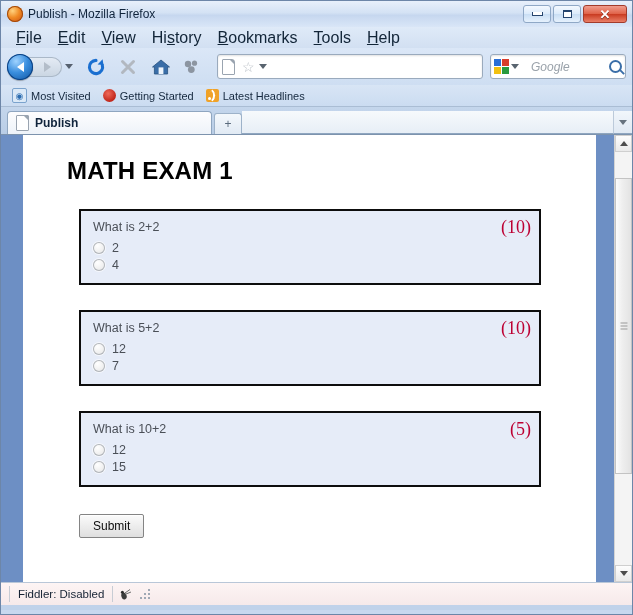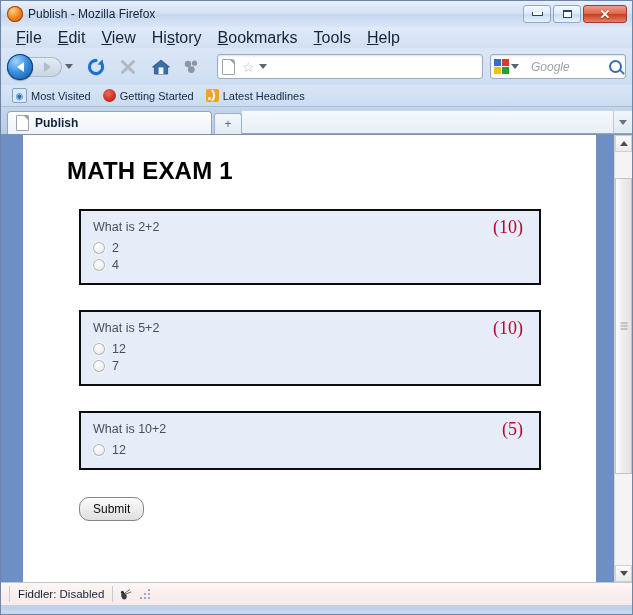--- a/index.html
+++ b/index.html
@@ -283,21 +283,21 @@
     color: #000000;
     margin: 0 0 24px 44px;
     letter-spacing: 0.2px;
   }
   .qlist { margin: 0 0 0 56px; }
   .qbox {
     width: 462px;
     box-sizing: border-box;
     border: 2px solid #0d0d0d;
     background: #e6ecf8;
-    padding: 9px 16px 10px 12px;
+    padding: 9px 8px 10px 12px;
     margin-bottom: 25px;
     position: relative;
   }
   .qhead { display: flex; align-items: flex-start; justify-content: space-between; }
   .qtext { font-size: 12.5px; color: #4a4f57; line-height: 1.25; }
   .qpts {
     font-family: "Liberation Serif", serif;
     font-size: 18px;
     color: #bd0033;
     line-height: 1;
@@ -312,21 +312,21 @@
   }
   .opt-label { font-size: 12.5px; color: #4a4f57; }
   .submit-wrap { margin: 0 0 0 56px; padding-top: 2px; }
   .submit-btn {
     font-family: "Liberation Sans", sans-serif;
     font-size: 12px;
     color: #0c0c0c;
     padding: 4px 13px;
     background: linear-gradient(to bottom, #fbfbfb 0%, #ededed 50%, #dfdfdf 100%);
     border: 1px solid #848484;
-    border-radius: 10px;
+    border-radius: 2px;
     box-shadow: inset 0 1px 0 #ffffff;
   }
 
   
   .vscroll {
     width: 17px;
     background: #f1f1f1;
     border-left: 1px solid #d4d4d4;
     display: flex;
     flex-direction: column;
@@ -544,20 +544,24 @@
           <div class="qbox">
             <div class="qhead">
               <span class="qtext">What is 10+2</span>
               <span class="qpts">(5)</span>
             </div>
             <div class="opts">
               <label class="opt">
                 <span class="radio"></span>
                 <span class="opt-label">12</span>
               </label>
+              <label class="opt">
+                <span class="radio"></span>
+                <span class="opt-label">15</span>
+              </label>
             </div>
           </div>
 
         </div>
 
         <div class="submit-wrap">
           <button class="submit-btn">Submit</button>
         </div>
 
       </div>

